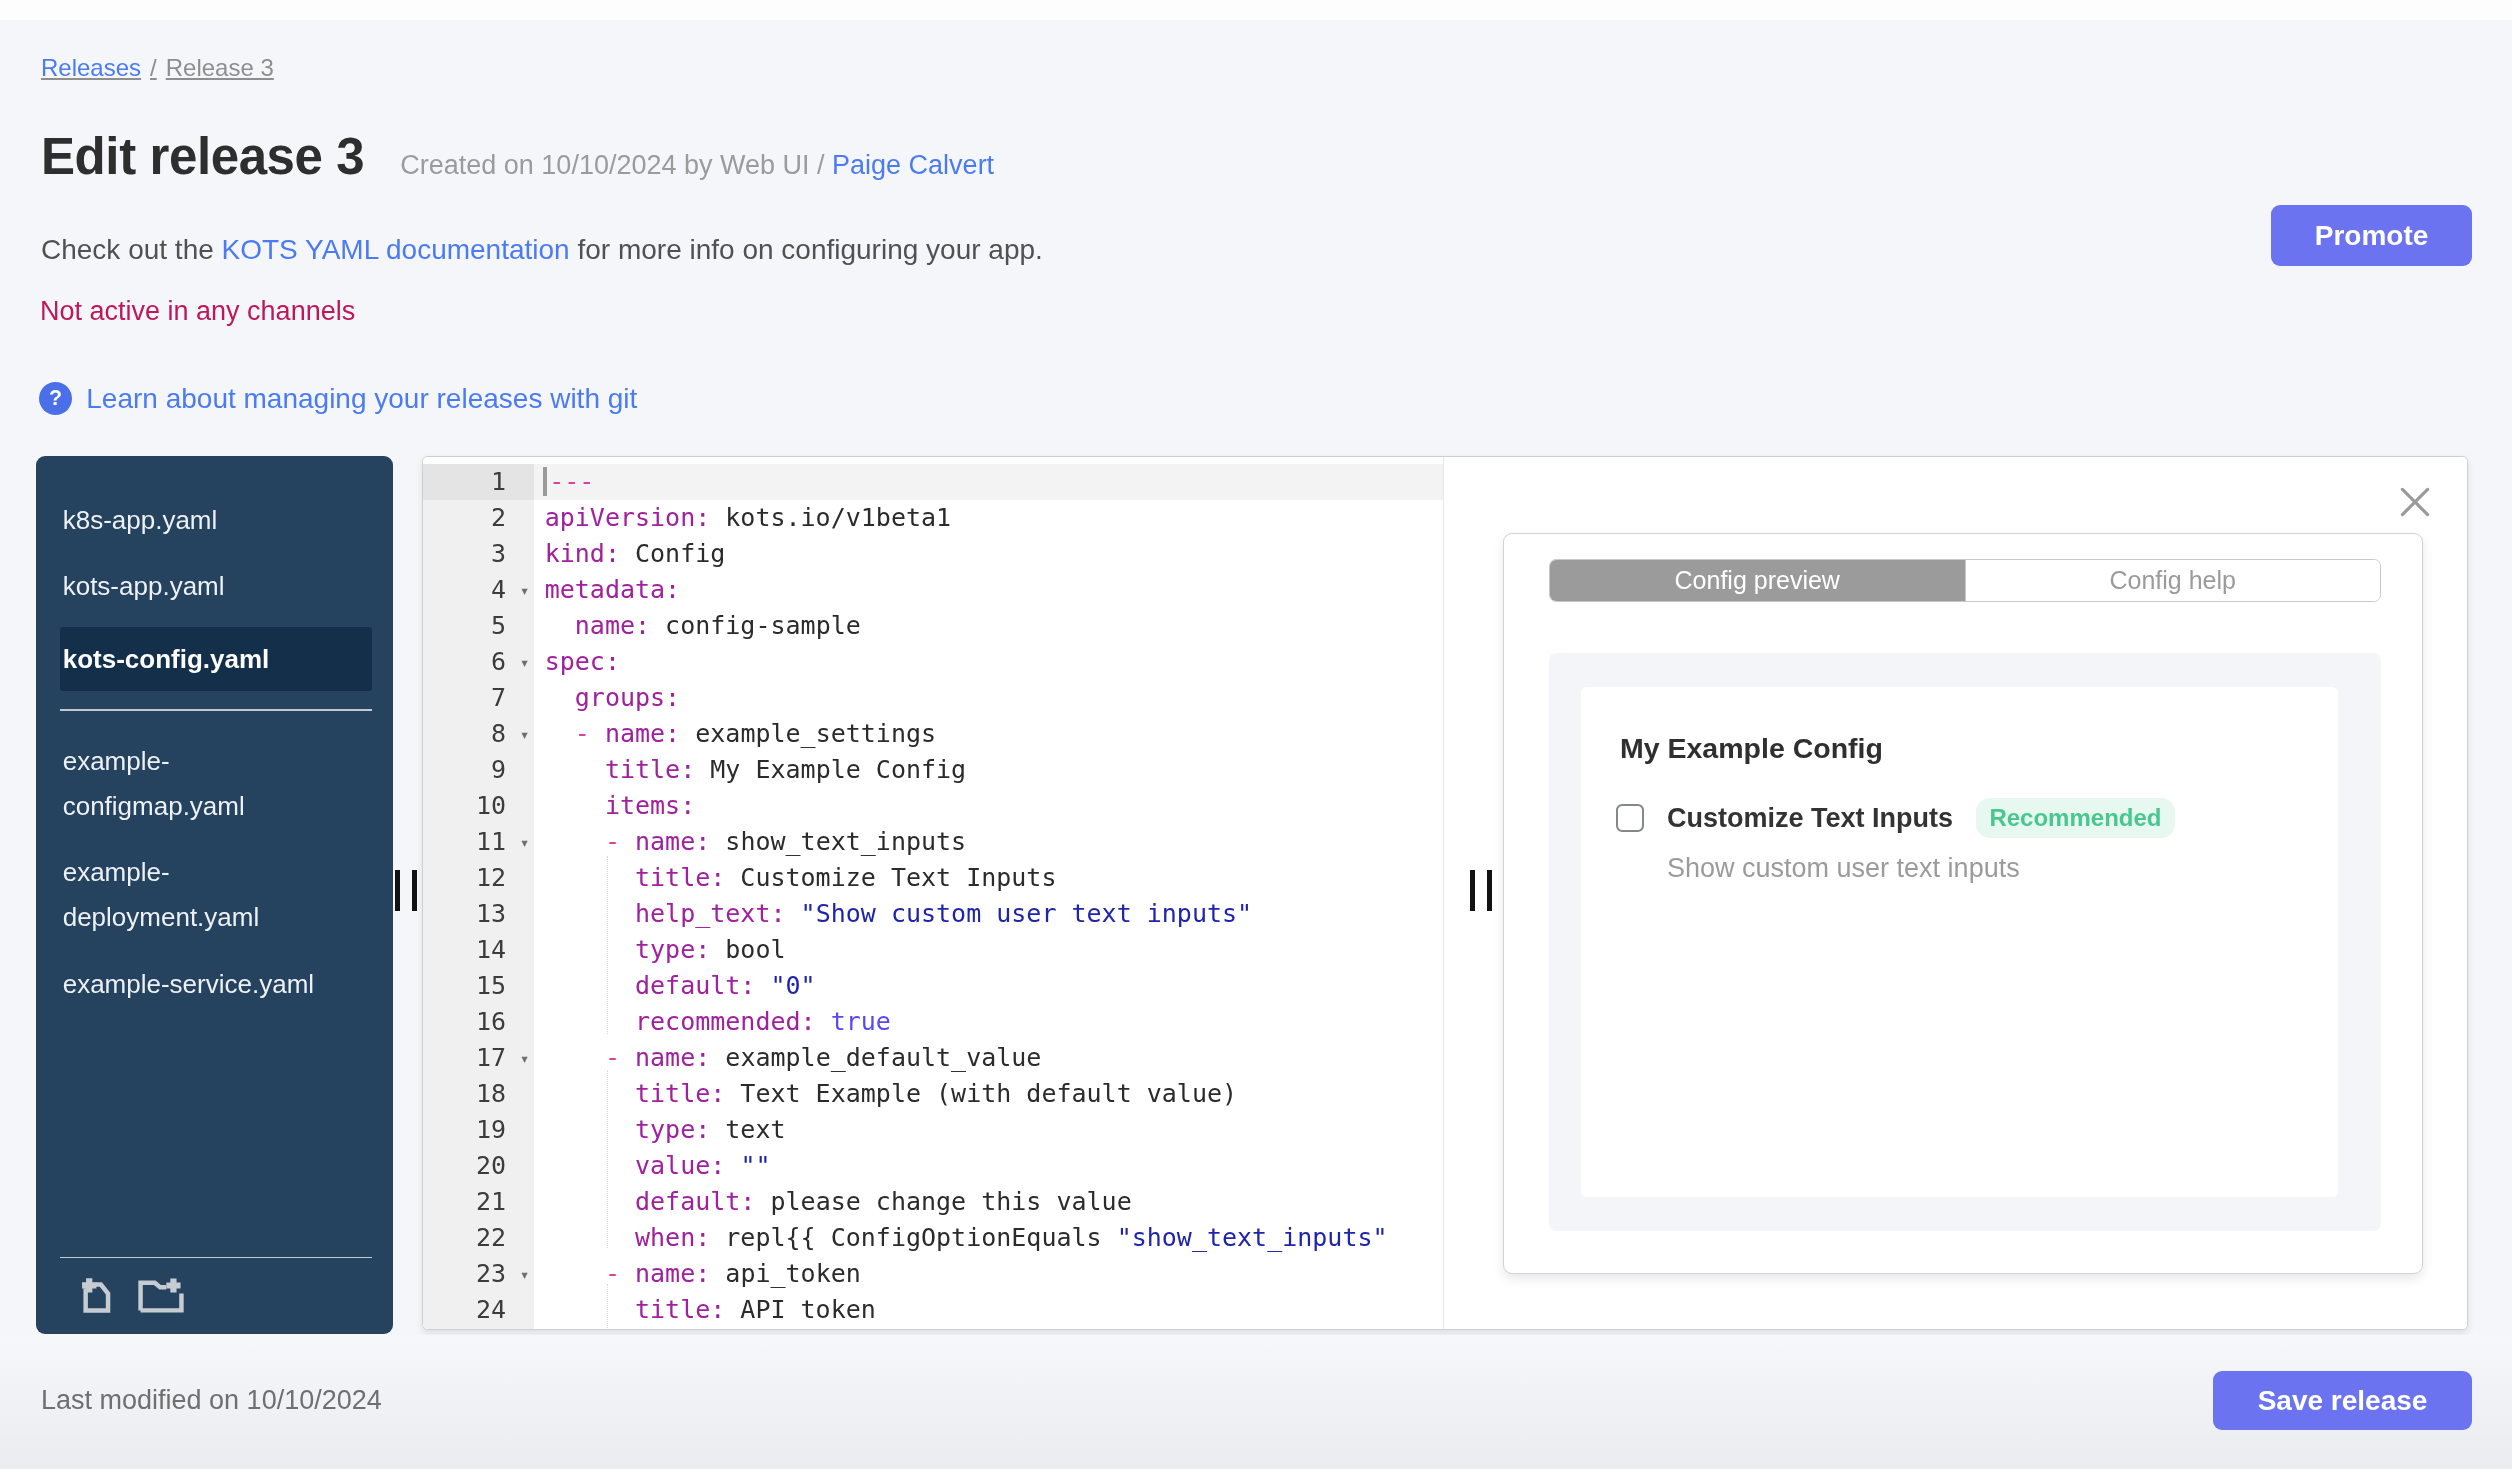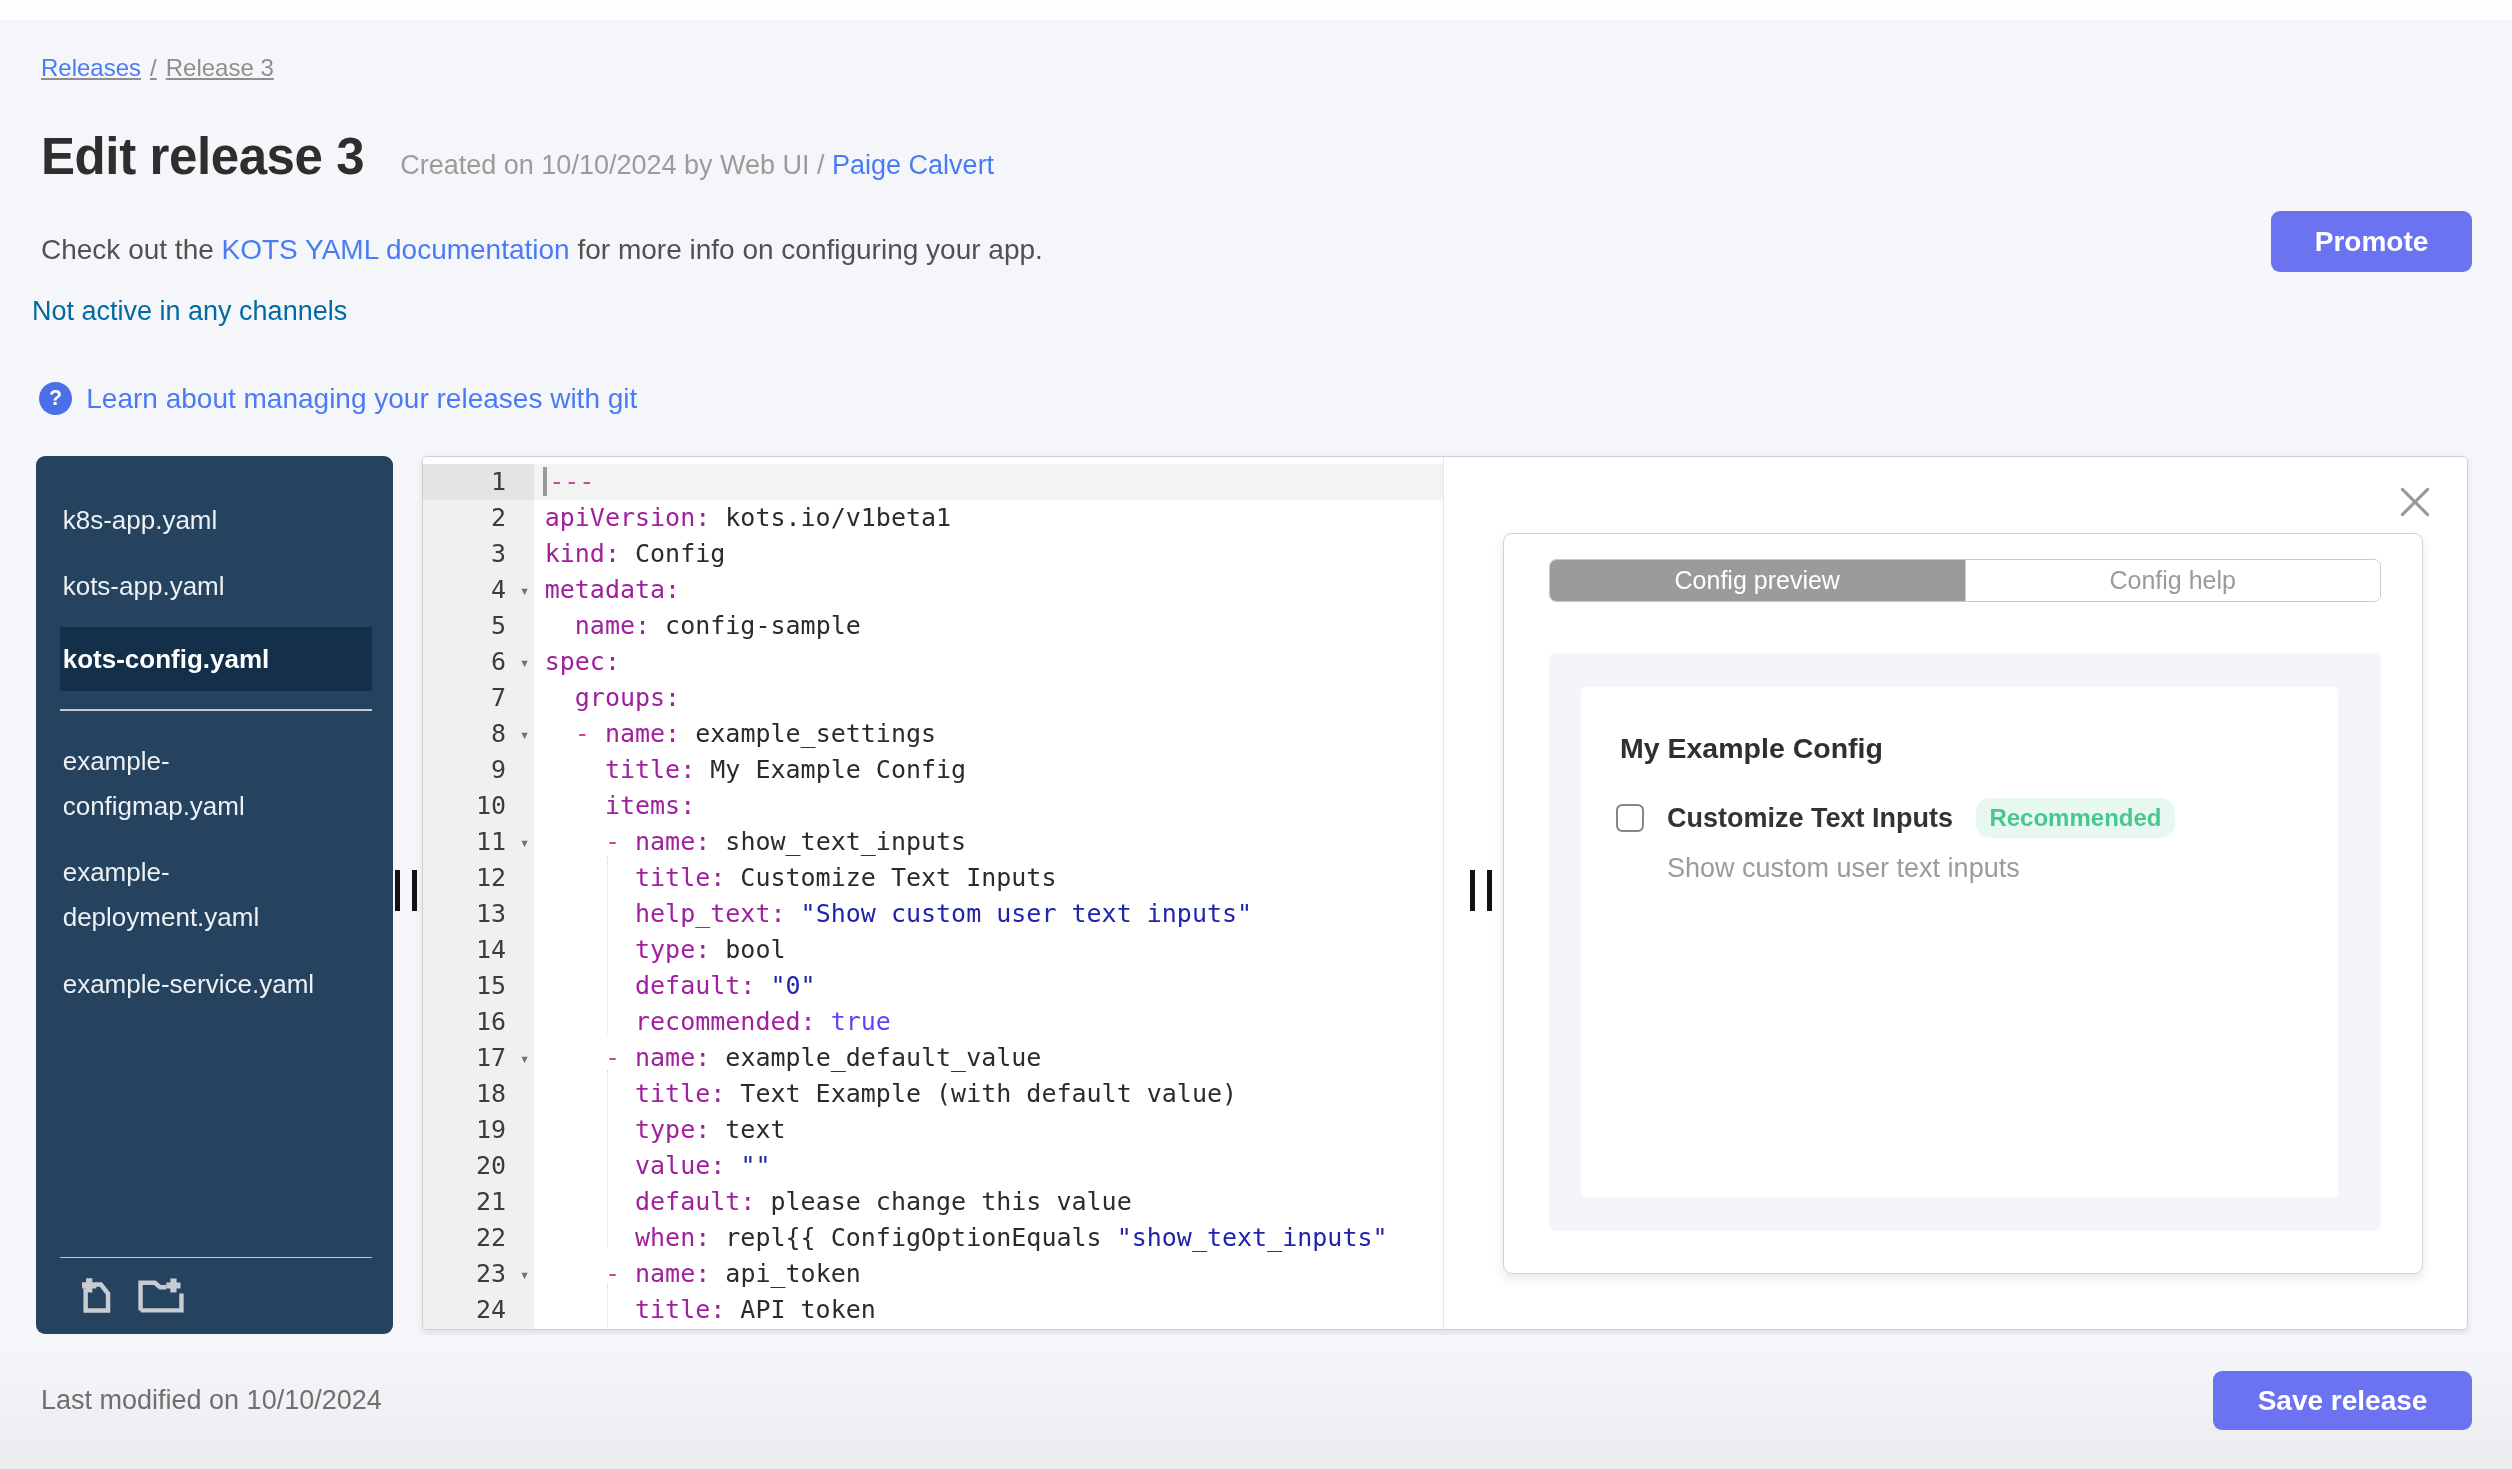--- a/index.html
+++ b/index.html
@@ -17,31 +17,31 @@
   .bc-sep { margin:0 9px; }
 
   .title-row { position:absolute; left:41px; top:127px; display:flex; align-items:baseline; gap:36px; }
   .page-title { font-size:51px; font-weight:700; color:#2e2e2e; letter-spacing:-0.4px; }
   .created-on { font-size:27px; color:#9b9b9b; }
   .created-on a { color:#4a7bf5; text-decoration:none; }
 
   .docs-line { position:absolute; left:41px; top:234px; font-size:28px; color:#515151; }
   .docs-line a { color:#4a7bf5; text-decoration:none; }
 
-  .channel-status { position:absolute; left:32px; top:296px; font-size:27px; color:#0369a1; }
+  .channel-status { position:absolute; left:40px; top:296px; font-size:27px; color:#be185d; }
 
   .git-row { position:absolute; left:39px; top:382px; display:flex; align-items:center; gap:14.3px; }
   .help-icon { width:33px; height:33px; border-radius:50%; background:#4a6fe8; color:#fff;
     display:flex; align-items:center; justify-content:center; font-size:21.4px; font-weight:700; }
   .git-link { font-size:28px; color:#4a7bf5; text-decoration:none; cursor:pointer; }
 
   .btn { background:#6c73f0; color:#fff; border:none; border-radius:9px;
     font-family:"Liberation Sans", sans-serif; font-size:28px; font-weight:700;
     display:flex; align-items:center; justify-content:center; cursor:pointer; }
-  .promote-btn { position:absolute; left:2271px; top:211px; width:201px; height:61px; }
+  .promote-btn { position:absolute; left:2271px; top:205px; width:201px; height:61px; }
   .save-btn { position:absolute; left:2213px; top:1371px; width:259px; height:59px; }
 
   
   .sidebar { position:absolute; left:36px; top:456px; width:357px; height:878px;
     background:#25425f; border-radius:9px; padding-top:30px; }
   .file-item { margin:1.8px 21.4px 1.8px 24px; padding:9.8px 9px 9.8px 2.7px;
     font-size:26px; line-height:45px; color:#edf1f6; border-radius:2.7px; cursor:pointer; }
   .file-item span { display:inline-block; max-width:267px; overflow-wrap:break-word; vertical-align:top; }
   .file-item.selected { background:#132f4a; font-weight:700; color:#ffffff;margin-top:8px; }
   .side-divider { height:1.8px; background:#c3c9d2; margin:18px 21.4px 18px 24px; border:none; }

